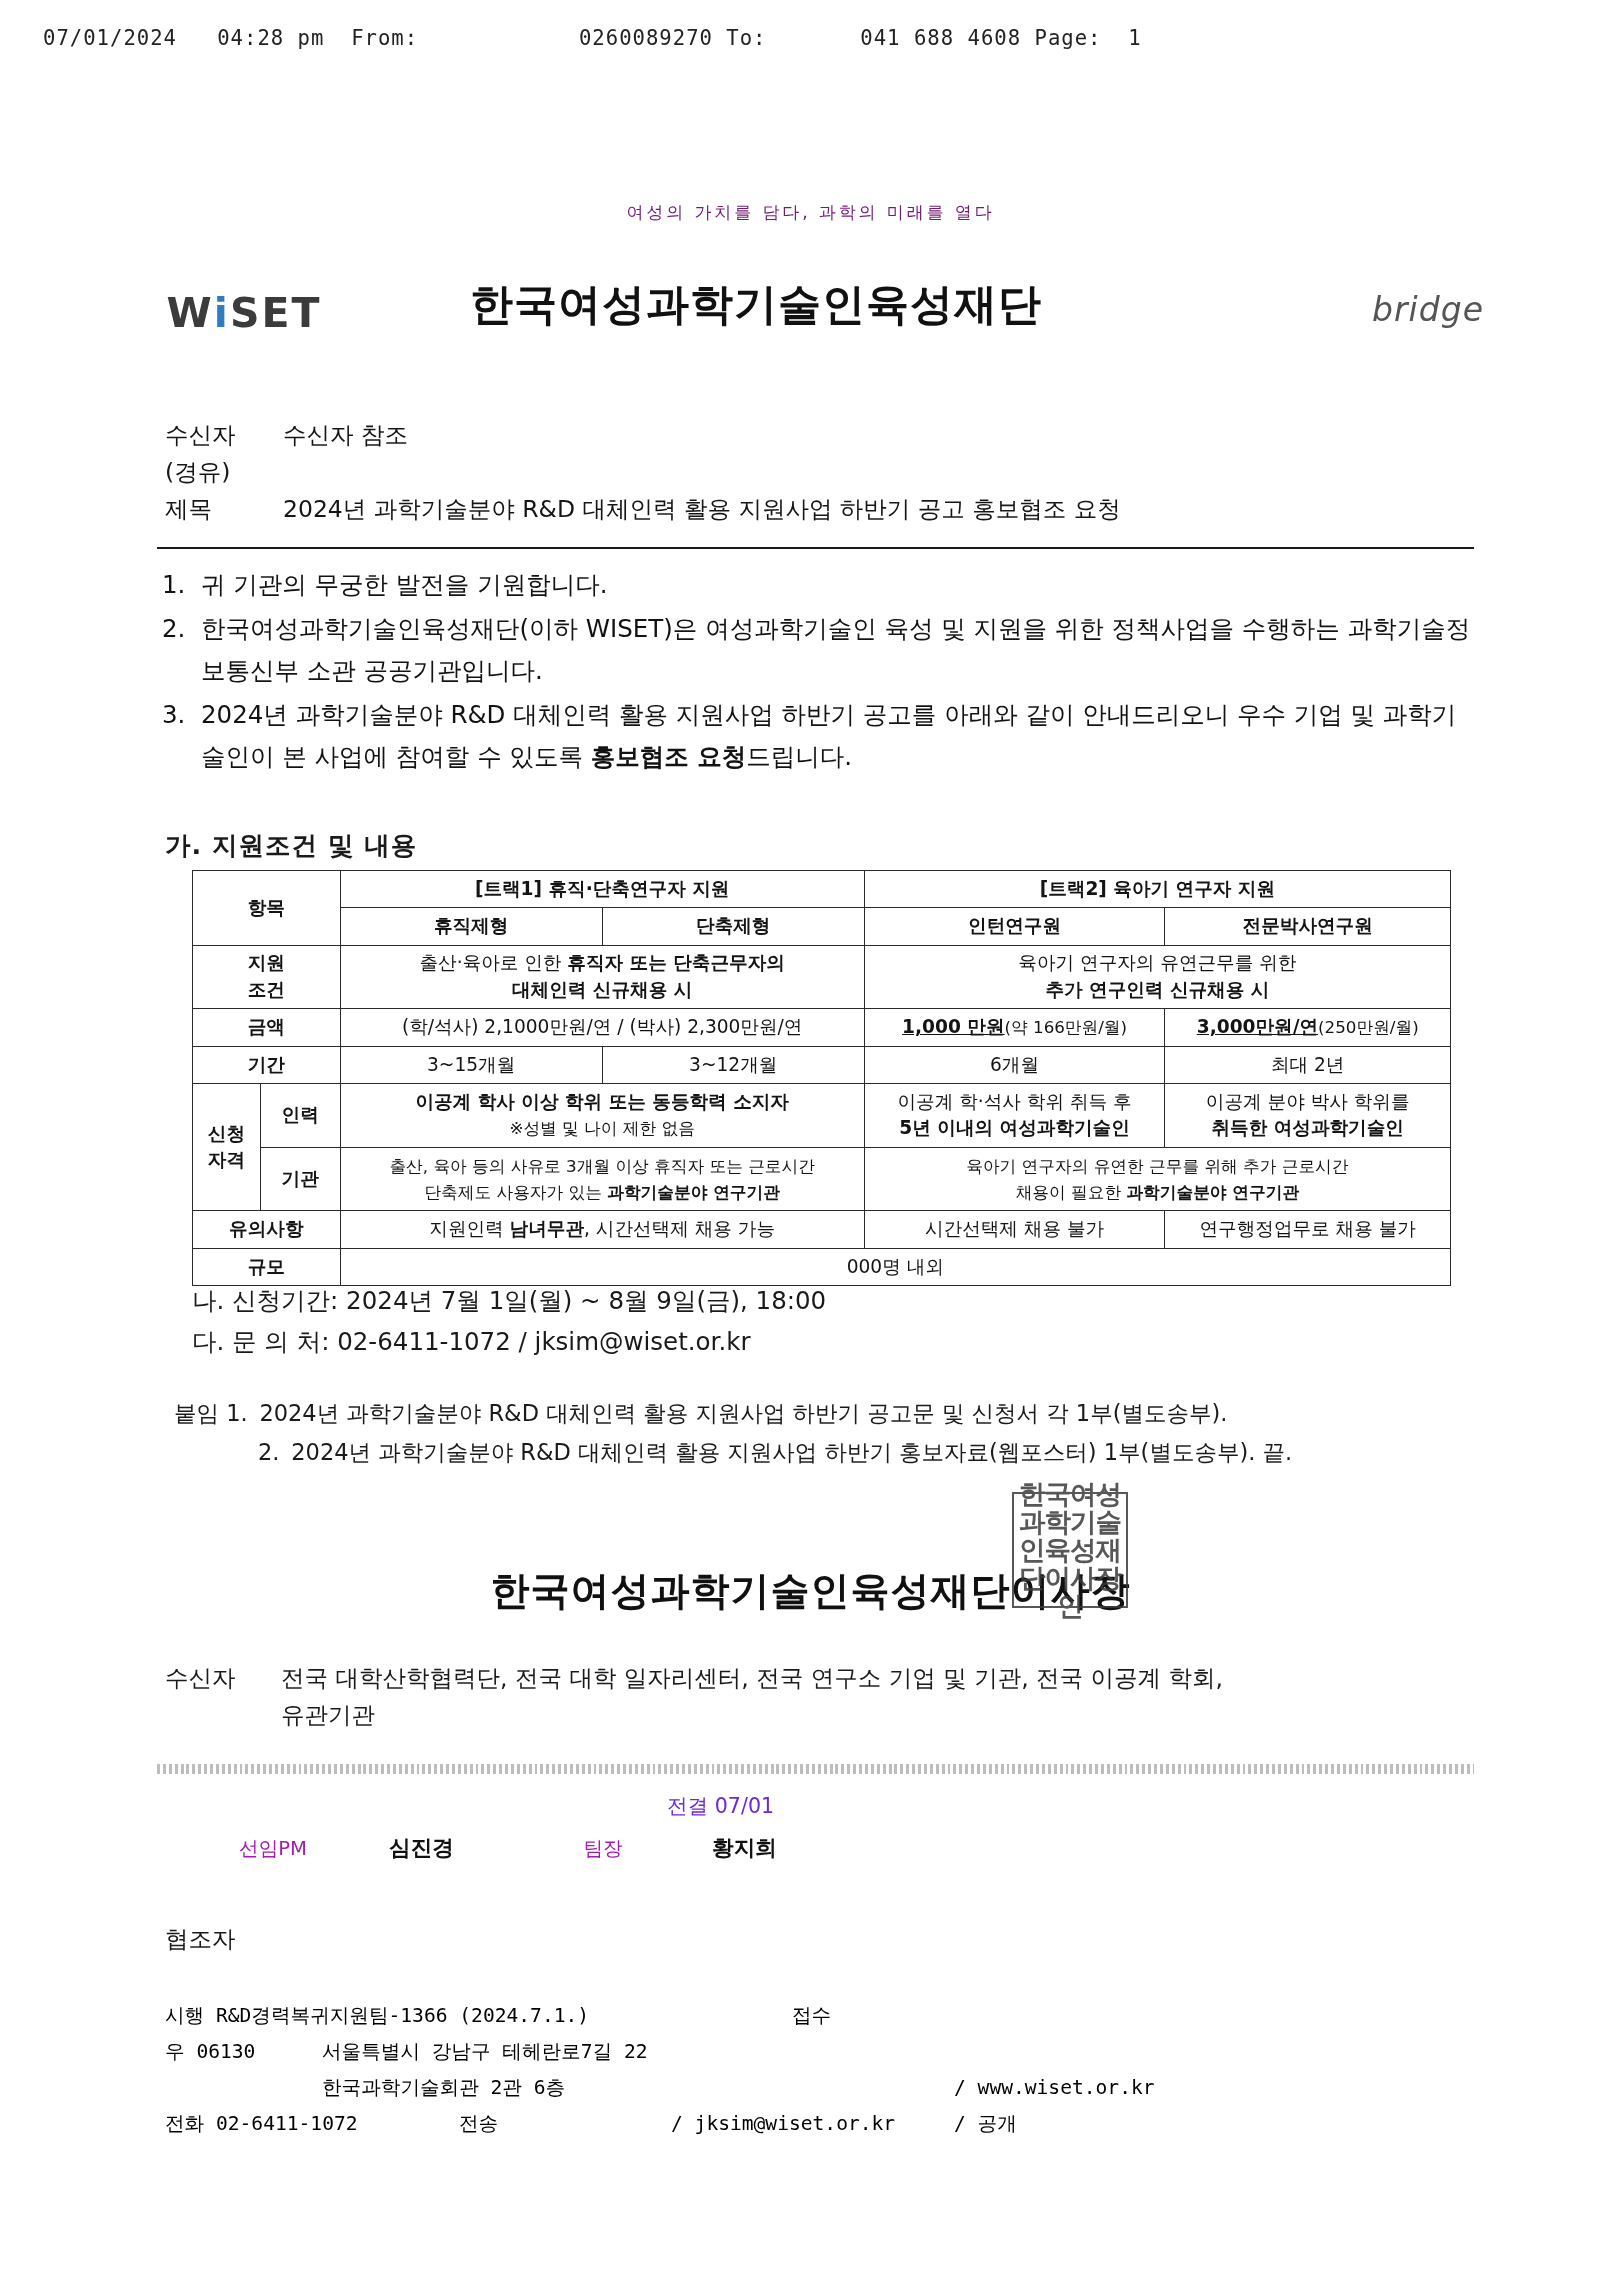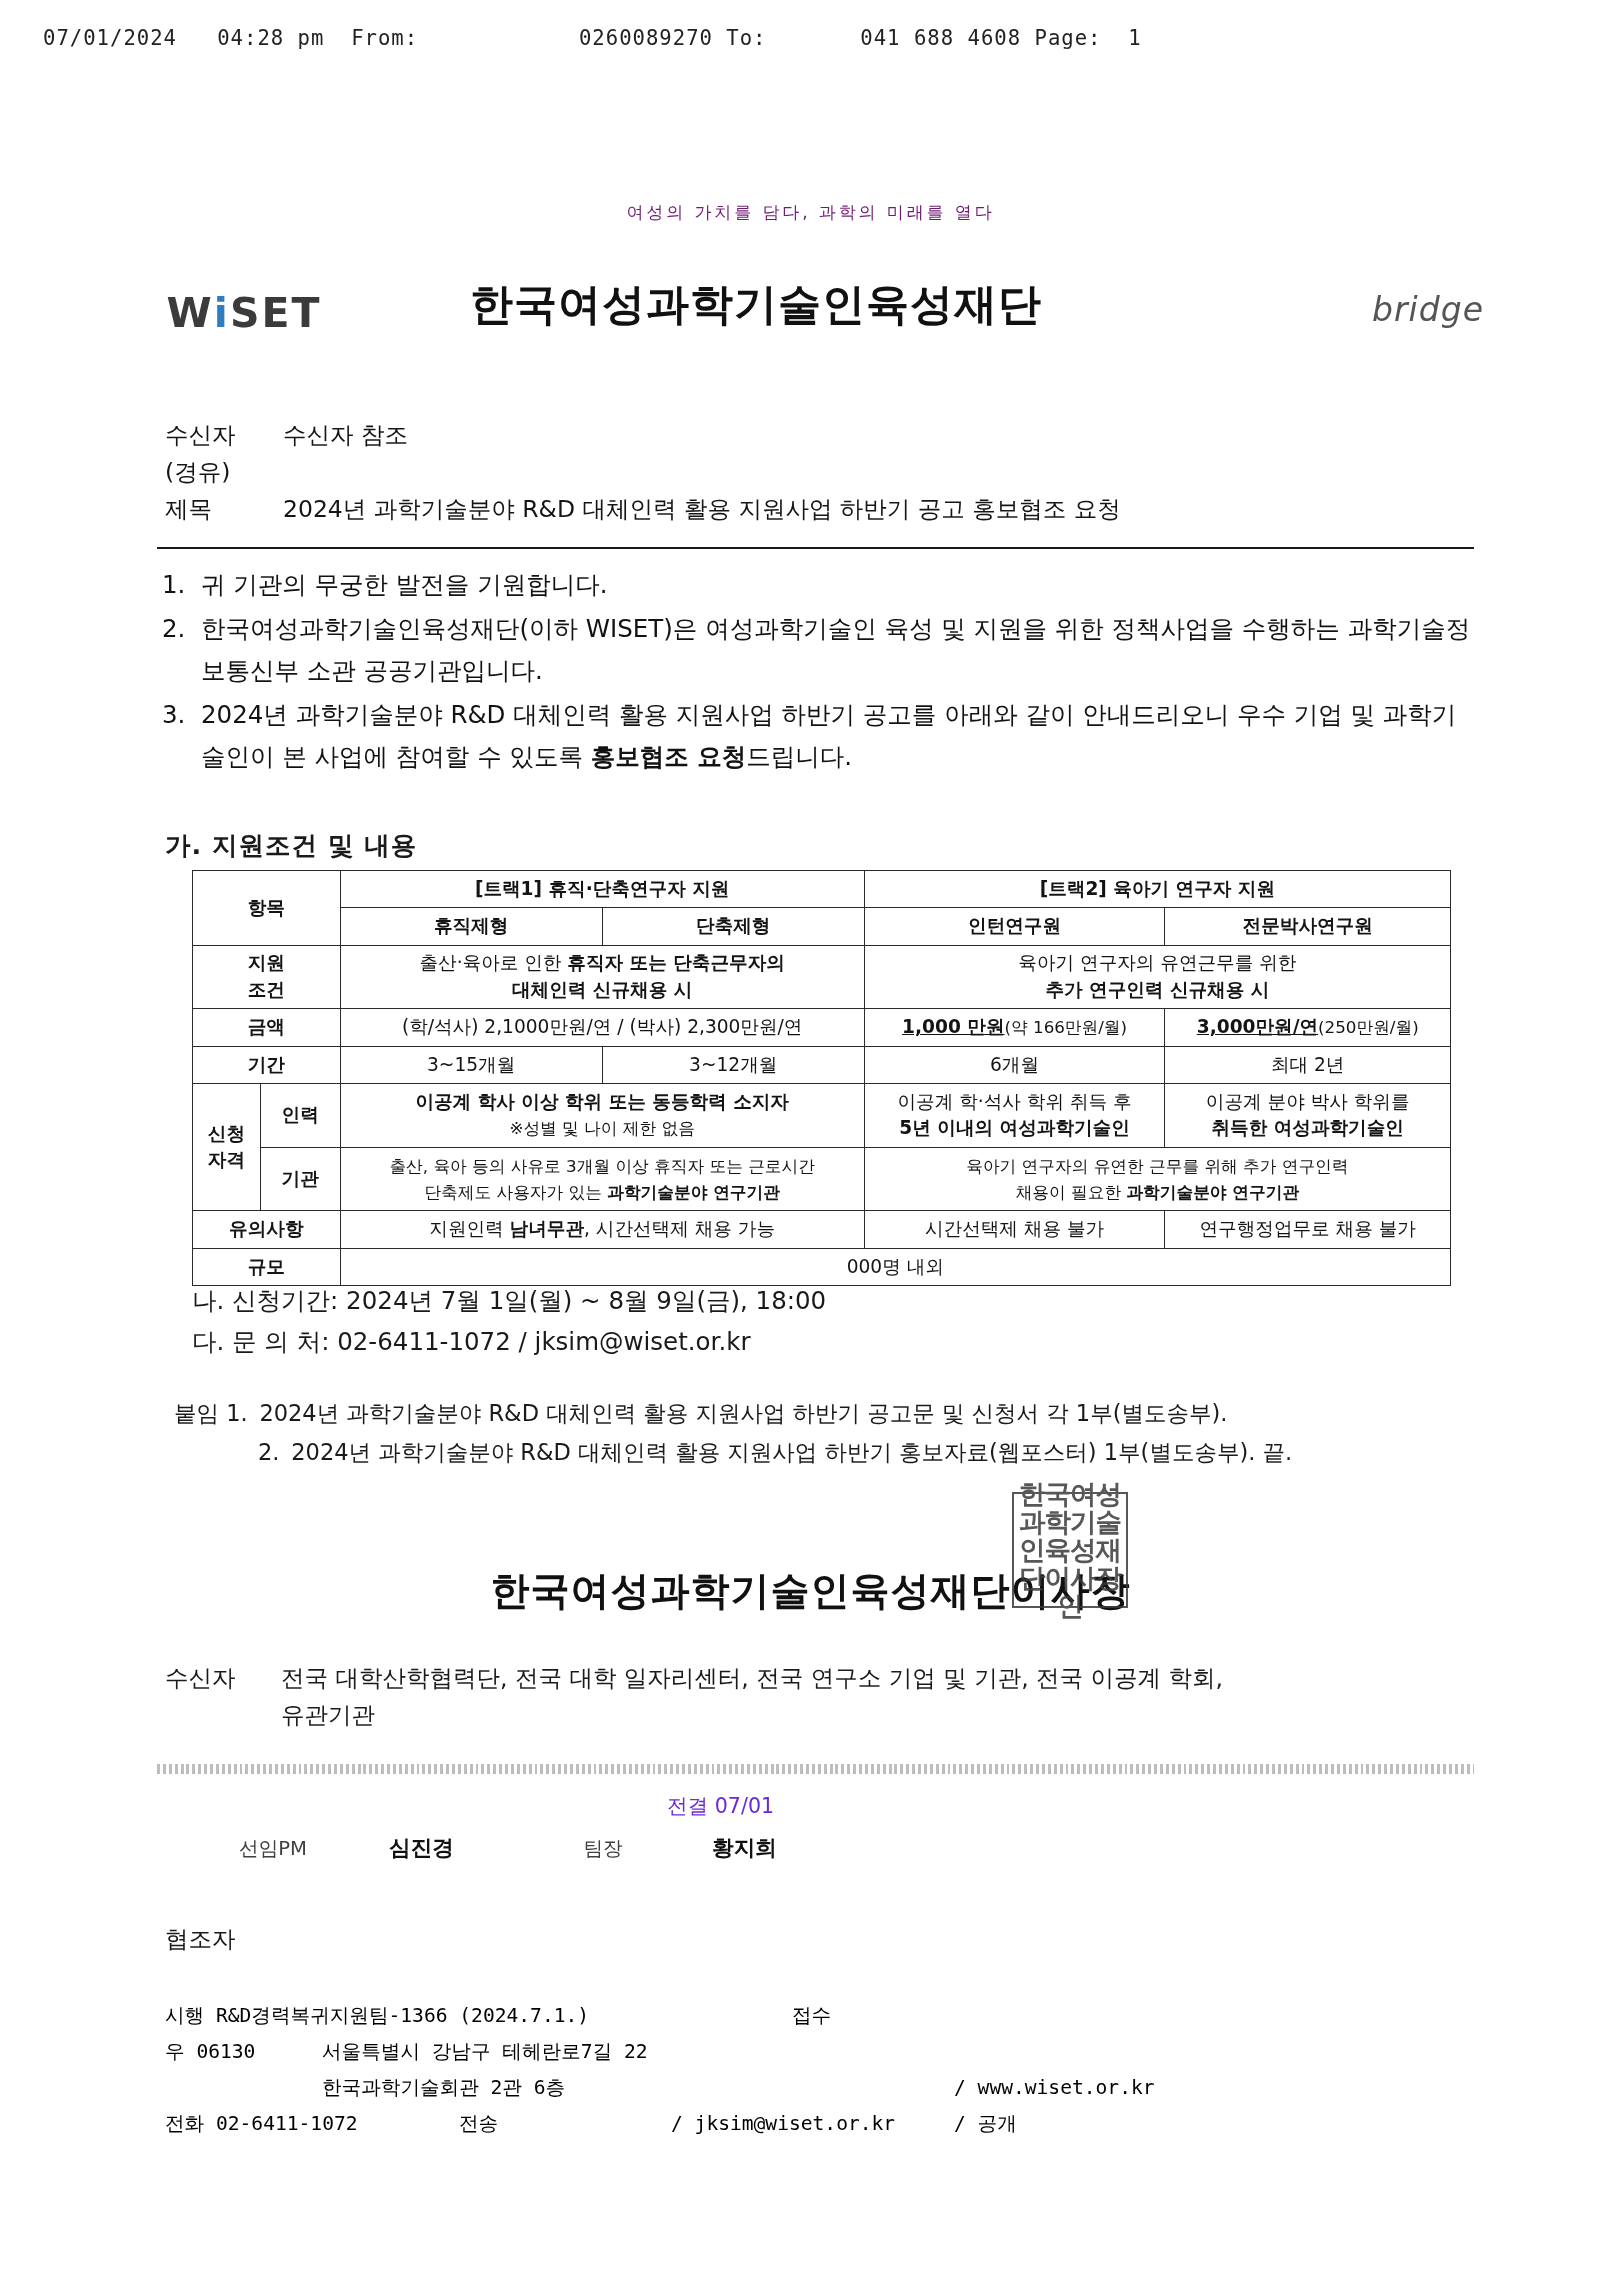--- a/index.html
+++ b/index.html
@@ -260,21 +260,21 @@
     left: 157px;
     right: 147px;
     top: 1788px;
     height: 88px;
     font-size: 20.6px;
   }
   .approval .cell {
     position: absolute;
     text-align: center;
   }
-  .approval .role { font-size: 19.6px; color: #404040; }
+  .approval .role { font-size: 19.6px; color: #a21caf; }
   .approval .name { font-size: 21.6px; font-weight: bold; color: #111; }
   .approval .top-note { font-size: 20.6px; color: #6d28d9; }
 
   .cooperator {
     position: absolute;
     left: 165px;
     top: 1923px;
     font-size: 23.5px;
   }
 
@@ -373,21 +373,21 @@
     <tr>
       <td class="rowlbl" rowspan="2" style="width:59px">신청<br>자격</td>
       <td class="rowlbl" style="width:55px">인력</td>
       <td colspan="2"><b>이공계 학사 이상 학위 또는 동등학력 소지자</b><br><span class="sm">※성별 및 나이 제한 없음</span></td>
       <td><span>이공계 학·석사 학위 취득 후</span><br><b>5년 이내의 여성과학기술인</b></td>
       <td><span>이공계 분야 박사 학위를</span><br><b>취득한 여성과학기술인</b></td>
     </tr>
     <tr>
       <td class="rowlbl">기관</td>
       <td colspan="2" class="sub"><span>출산, 육아 등의 사유로 3개월 이상 휴직자 또는 근로시간</span><br><span>단축제도 사용자가 있는 </span><b>과학기술분야 연구기관</b></td>
-      <td colspan="2" class="sub"><span>육아기 연구자의 유연한 근무를 위해 추가 연구인력</span><br><span>채용이 필요한 </span><b>과학기술분야 연구기관</b></td>
+      <td colspan="2" class="sub"><span>육아기 연구자의 유연한 근무를 위해 추가 근로시간</span><br><span>채용이 필요한 </span><b>과학기술분야 연구기관</b></td>
     </tr>
     <tr>
       <td class="rowlbl" colspan="2">유의사항</td>
       <td colspan="2"><span>지원인력 </span><b>남녀무관</b><span>, 시간선택제 채용 가능</span></td>
       <td>시간선택제 채용 불가</td>
       <td>연구행정업무로 채용 불가</td>
     </tr>
     <tr>
       <td class="rowlbl" colspan="2">규모</td>
       <td colspan="4">000명 내외</td>

